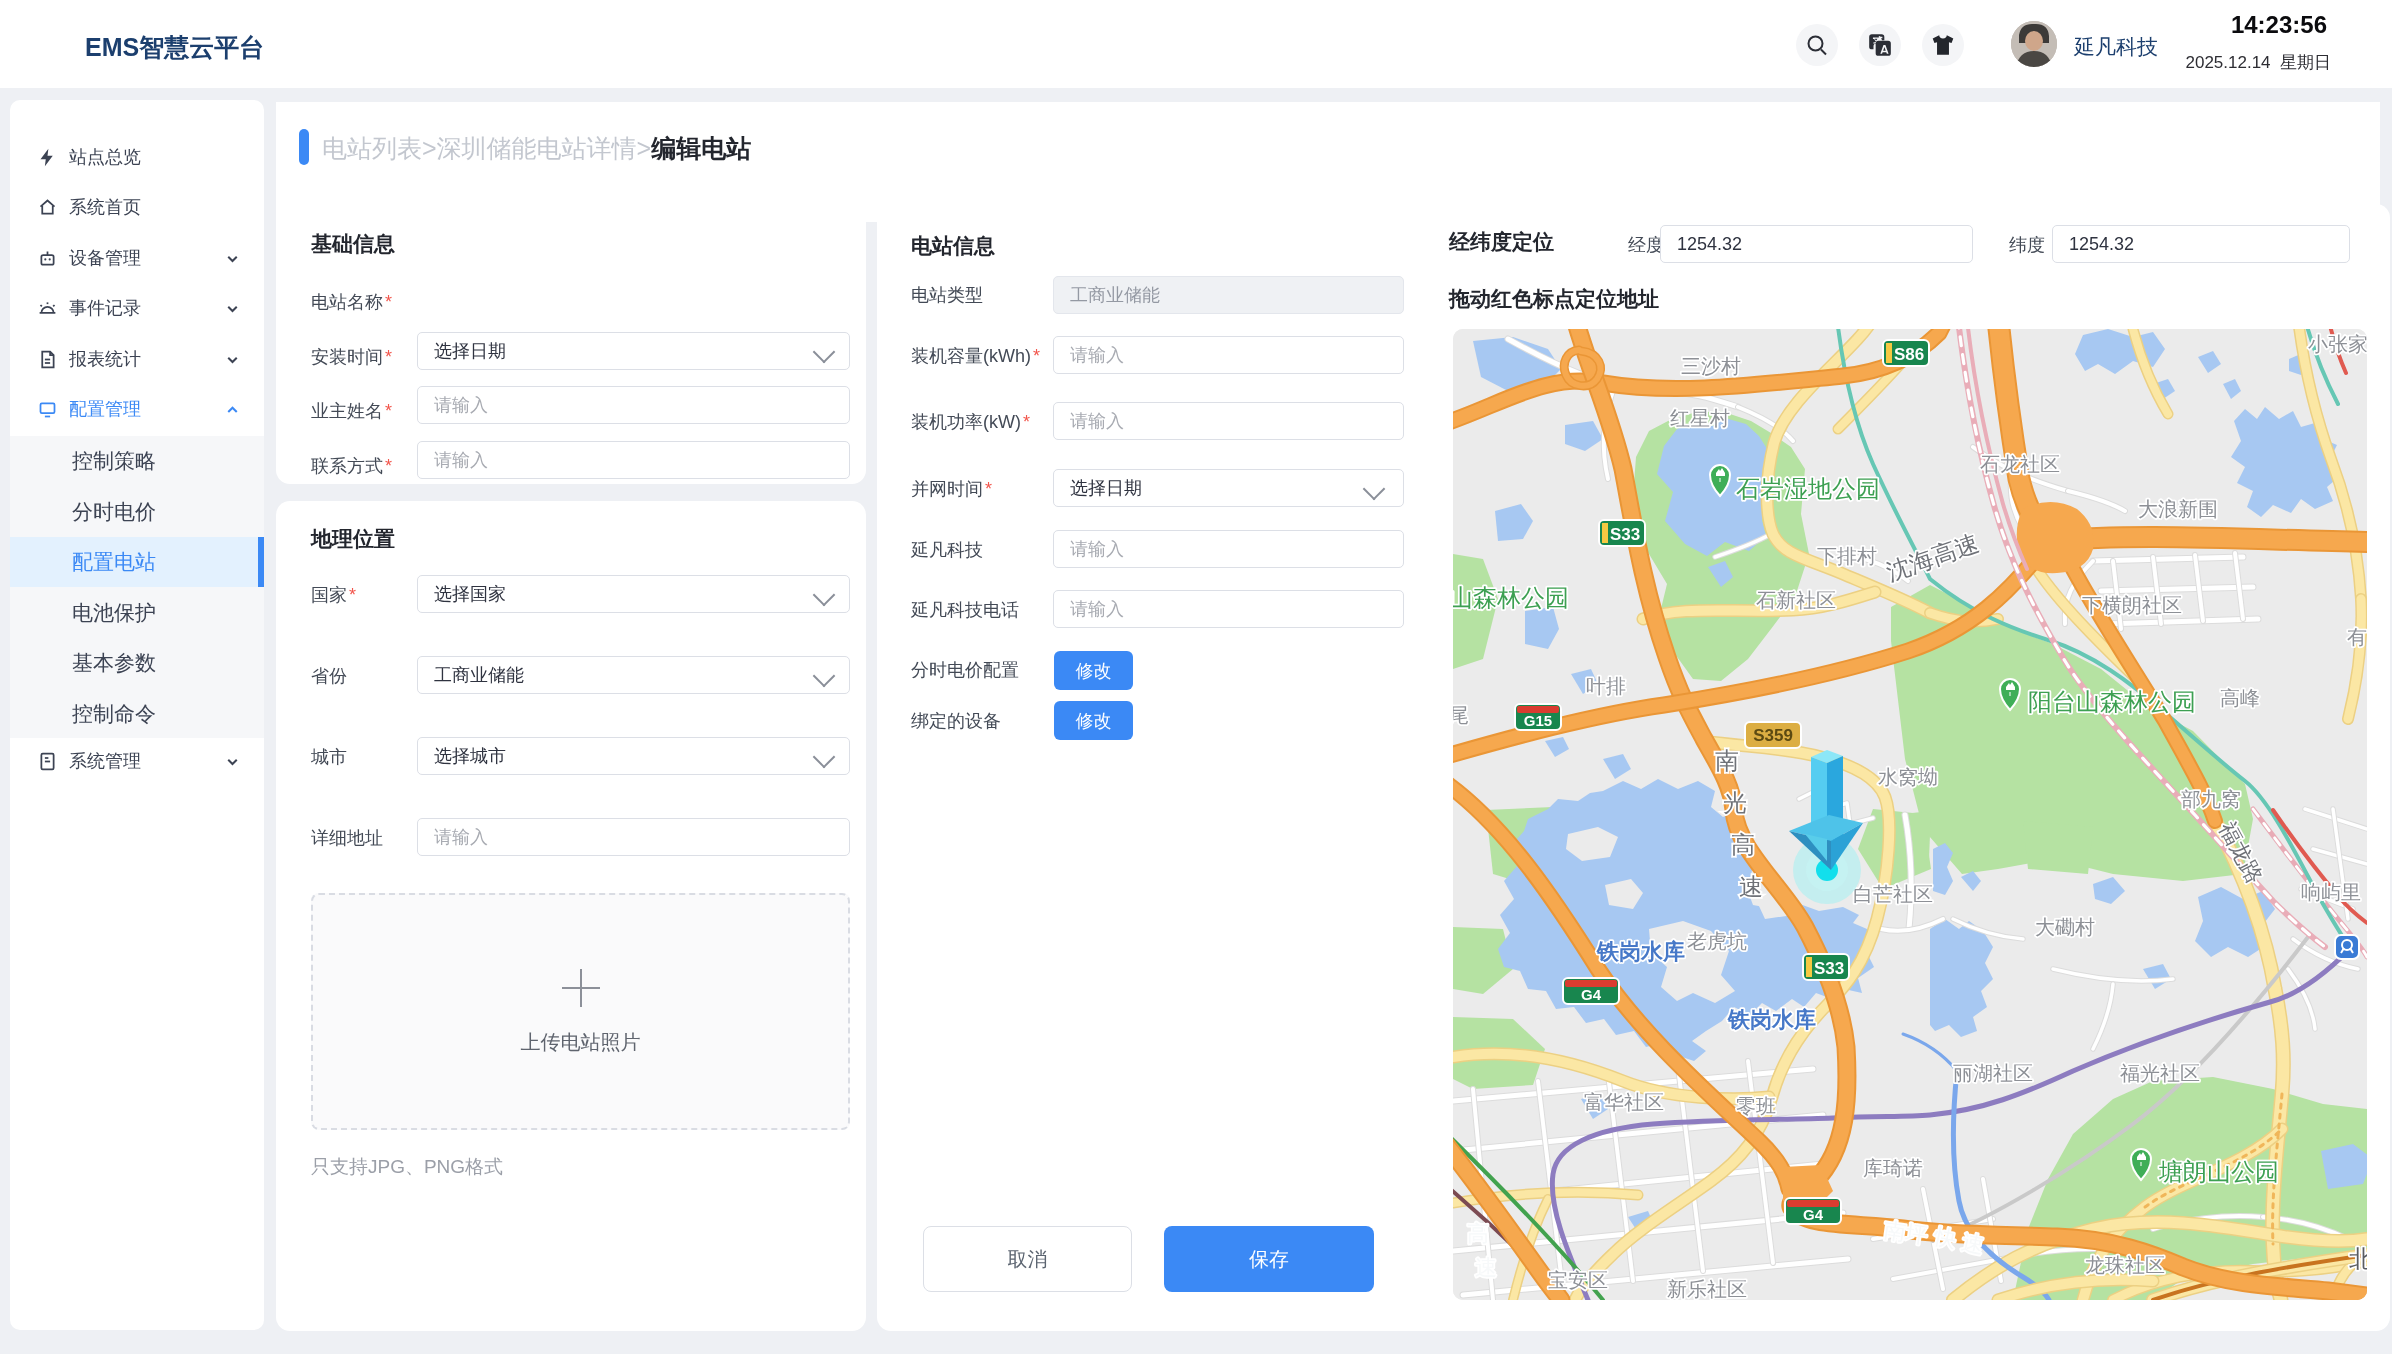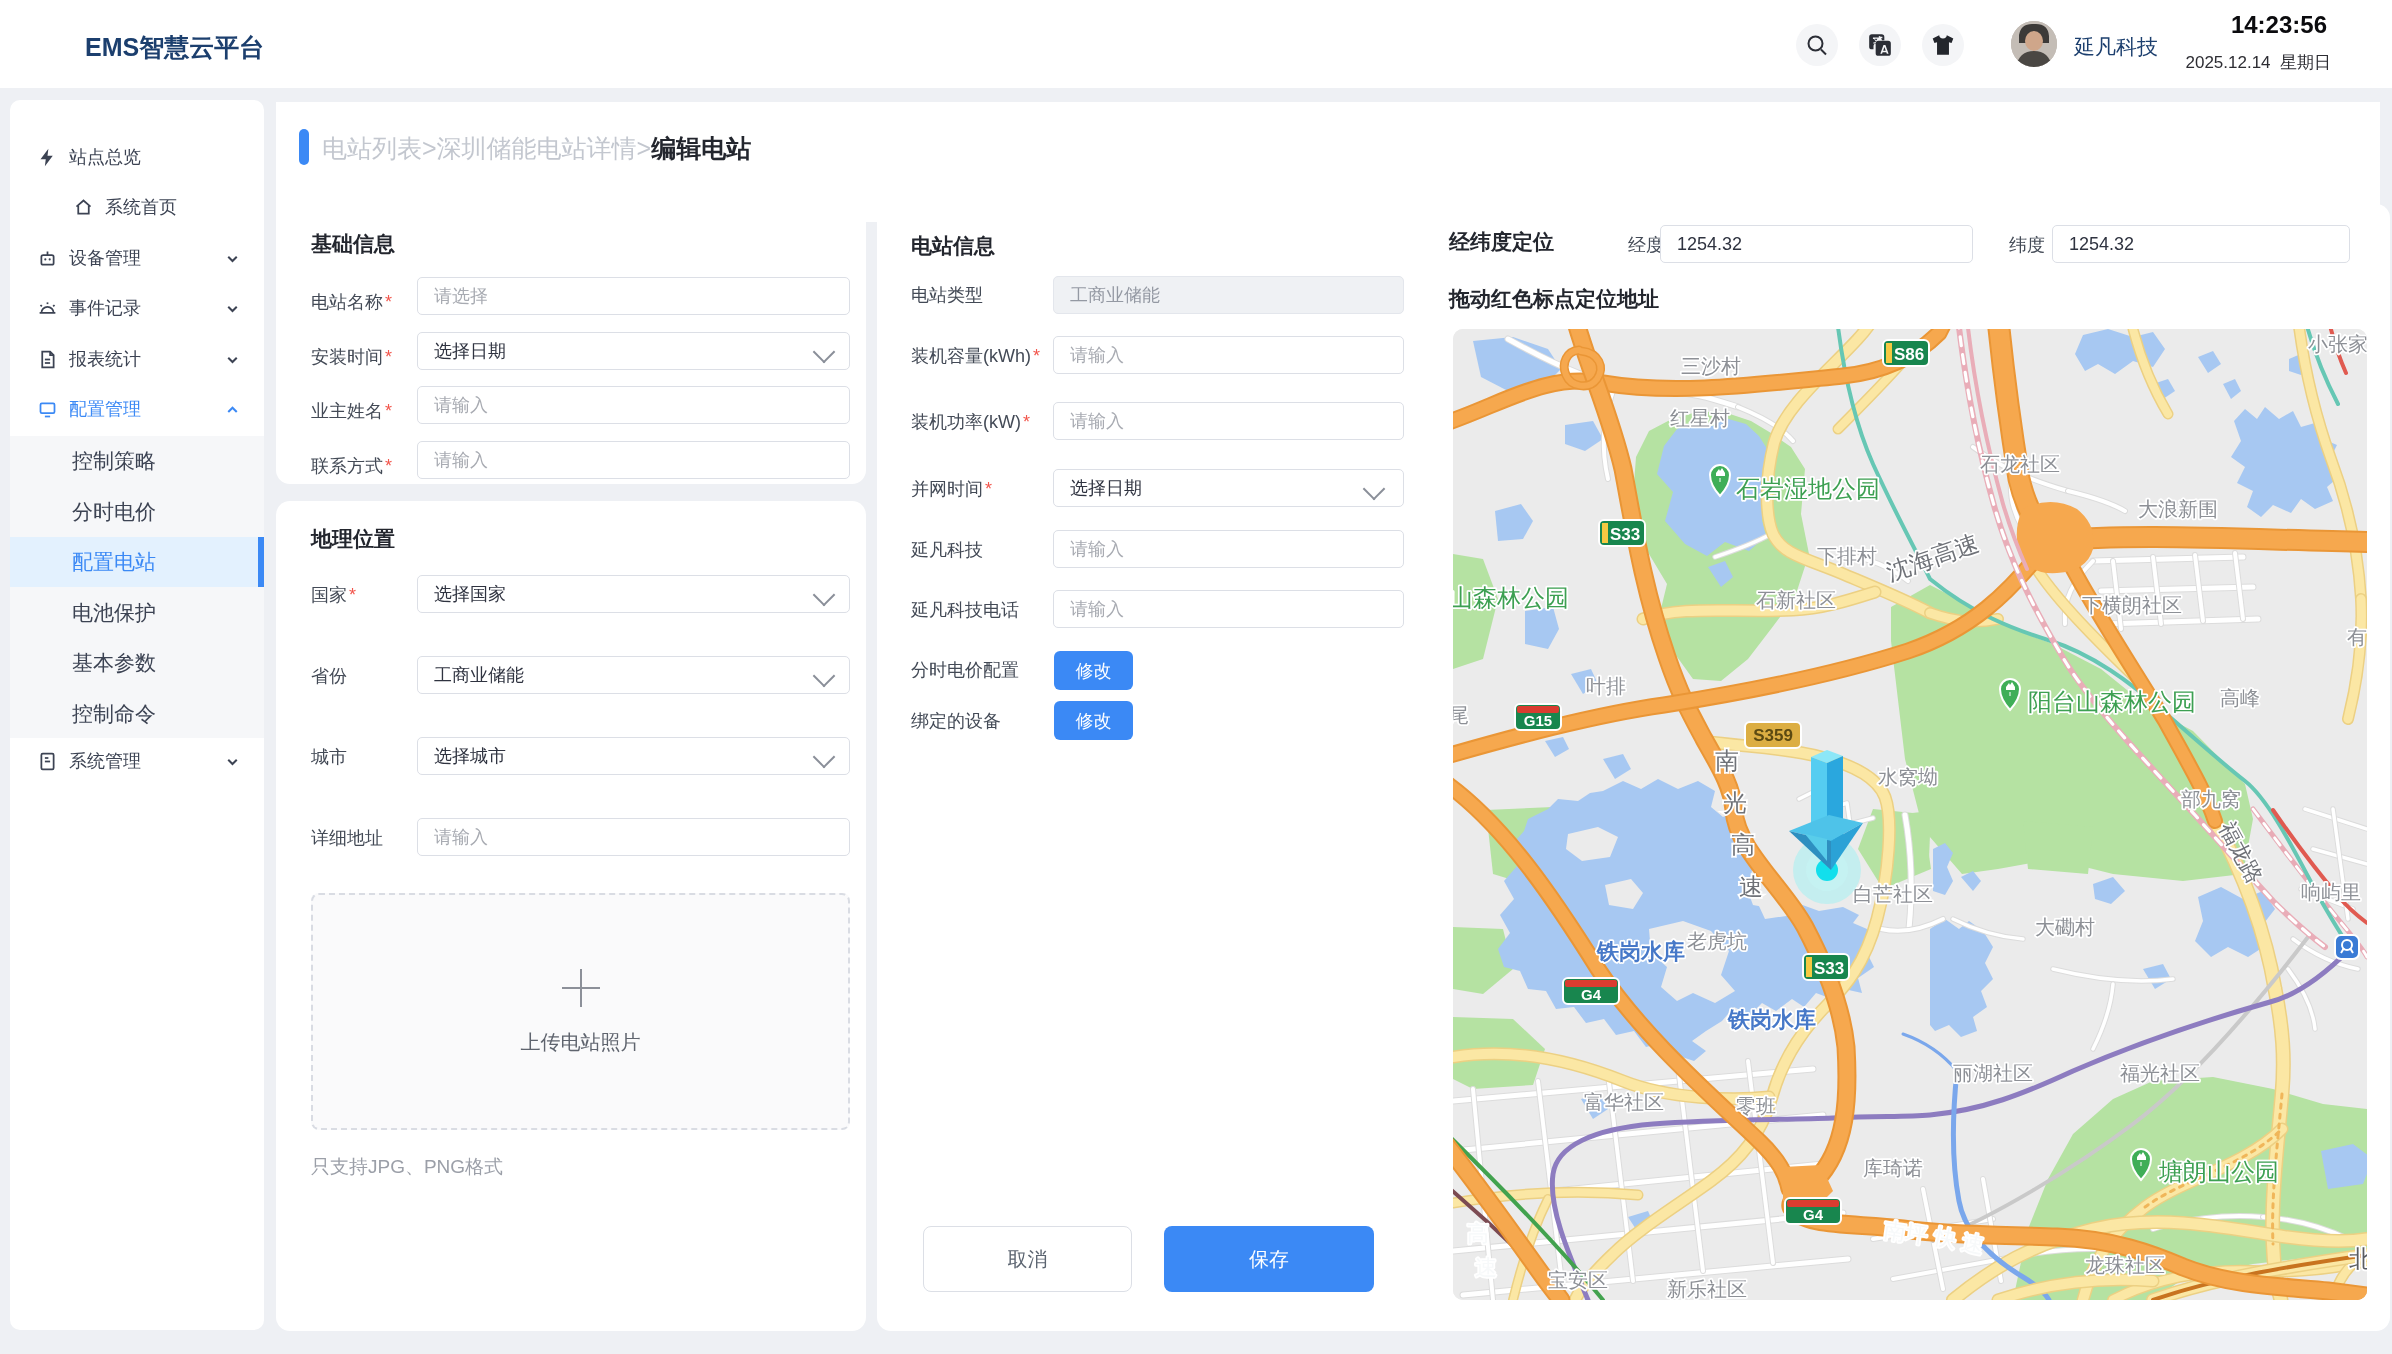--- a/index.html
+++ b/index.html
@@ -74,21 +74,21 @@
   </div>
   <div class="uname">延凡科技</div>
   <div class="htime">14:23:56</div>
   <div class="hdate">2025.12.14&nbsp;&nbsp;星期日</div>
 </div>
 
 <div class="sidebar">
   <div class="mitem" style="top:32px;"><svg width="24" height="24" viewBox="0 0 24 24">
         <path fill="#3c4353" d="M13 2 4 14h6l-1 8 9-12h-6z"></path>
       </svg>站点总览</div>
-  <div class="mitem" style="top:82px;padding-left:36px;"><svg width="24" height="24" viewBox="0 0 24 24" fill="none" stroke="#3c4353" stroke-width="2">
+  <div class="mitem" style="top:82px;"><svg width="24" height="24" viewBox="0 0 24 24" fill="none" stroke="#3c4353" stroke-width="2">
         <path d="M4 11 12 4l8 7"></path>
         <path d="M6 10v9h12v-9"></path>
       </svg>系统首页</div>
   <div class="mitem" style="top:133px;"><svg width="24" height="24" viewBox="0 0 24 24" fill="none" stroke="#3c4353" stroke-width="2">
         <rect x="5" y="8" width="14" height="11" rx="2"></rect>
         <circle cx="9.5" cy="13" r="1.2" fill="#3c4353" stroke="none"></circle>
         <circle cx="14.5" cy="13" r="1.2" fill="#3c4353" stroke="none"></circle>
         <line x1="12" y1="8" x2="12" y2="4"></line>
       </svg>设备管理<svg class="chev" width="20" height="20" viewBox="0 0 20 20" fill="none" stroke="#3c4353" stroke-width="2.4">
         <path d="M5 8l5 5 5-5"></path>
@@ -135,21 +135,20 @@
 
 <div class="crumb">
 
   <div class="cbar"></div>
   <div class="ctext">电站列表&gt;深圳储能电站详情&gt;<b>编辑电站</b></div>
 </div>
 
 <div class="card" style="left:276px; top:206px; width:590px; height:278px;">
   <div class="ftitle" style="left:35px; top:24px;">基础信息</div>
   <div class="flabel" style="left:35px; top:84px;">电站名称<i>*</i></div>
-  <div class="finput" style="left:141px; top:71px; width:433px;">请选择</div>
   <div class="flabel" style="left:35px; top:139px;">安装时间<i>*</i></div>
   <div class="finput dark" style="left:141px; top:126px; width:433px;">选择日期</div>
   <div class="chevd" style="left:540px; top:138px;"></div>
   <div class="flabel" style="left:35px; top:193px;">业主姓名<i>*</i></div>
   <div class="finput" style="left:141px; top:180px; width:433px;">请输入</div>
   <div class="flabel" style="left:35px; top:248px;">联系方式<i>*</i></div>
   <div class="finput" style="left:141px; top:235px; width:433px;">请输入</div>
 </div>
 
 <div class="card" style="left:276px; top:501px; width:590px; height:830px;">

